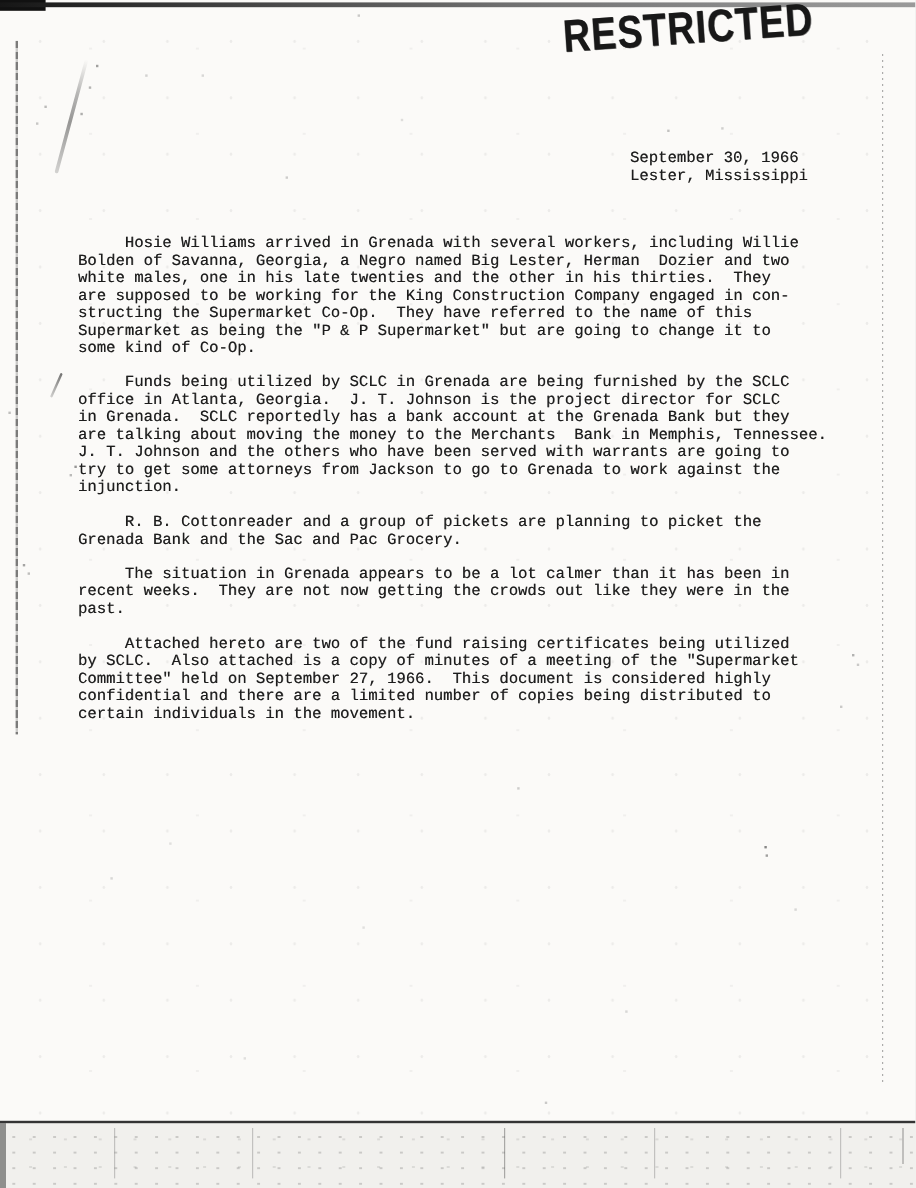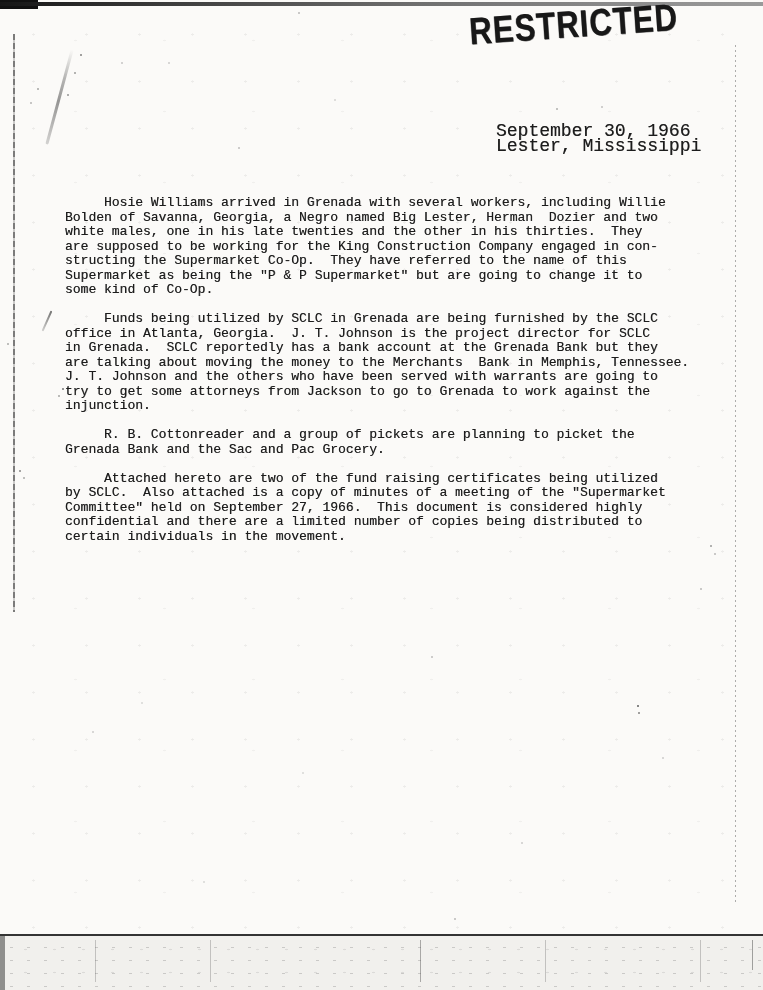--- a/index.html
+++ b/index.html
@@ -124,22 +124,22 @@
     font-family: "Liberation Sans", "DejaVu Sans", sans-serif;
     font-weight: 900;
     font-size: 34px;
     line-height: 1;
     letter-spacing: 1px;
     color: #181818;
     text-shadow: 0.5px 0.5px 0 rgba(24,24,24,0.55), -0.5px 0 0 rgba(24,24,24,0.35);
     white-space: nowrap;
   }
   .dateline {
-    position: absolute; left: 496px; top: 124px;
-    font-size: 18px;
+    position: absolute; left: 525px; top: 124px;
+    font-size: 13px;
     line-height: 15px;
     white-space: pre;
     text-shadow: 0.3px 0 0 rgba(28,28,28,0.6);
   }
   .body-text {
     position: absolute; left: 65px; top: 196px;
     font-size: 13px;
     line-height: 14.5px;
     text-shadow: 0.3px 0 0 rgba(28,28,28,0.6);
   }
@@ -175,20 +175,23 @@
 some kind of Co-Op.</p>
     <p>     Funds being utilized by SCLC in Grenada are being furnished by the SCLC
 office in Atlanta, Georgia.  J. T. Johnson is the project director for SCLC
 in Grenada.  SCLC reportedly has a bank account at the Grenada Bank but they
 are talking about moving the money to the Merchants  Bank in Memphis, Tennessee.
 J. T. Johnson and the others who have been served with warrants are going to
 try to get some attorneys from Jackson to go to Grenada to work against the
 injunction.</p>
     <p>     R. B. Cottonreader and a group of pickets are planning to picket the
 Grenada Bank and the Sac and Pac Grocery.</p>
+    <p>     The situation in Grenada appears to be a lot calmer than it has been in
+recent weeks.  They are not now getting the crowds out like they were in the
+past.</p>
     <p>     Attached hereto are two of the fund raising certificates being utilized
 by SCLC.  Also attached is a copy of minutes of a meeting of the "Supermarket
 Committee" held on September 27, 1966.  This document is considered highly
 confidential and there are a limited number of copies being distributed to
 certain individuals in the movement.</p>
   </div>
 
   <div class="bottom-band">
     <div class="bottom-band-left-edge"></div>
     <div class="band-streak bs1"></div>

